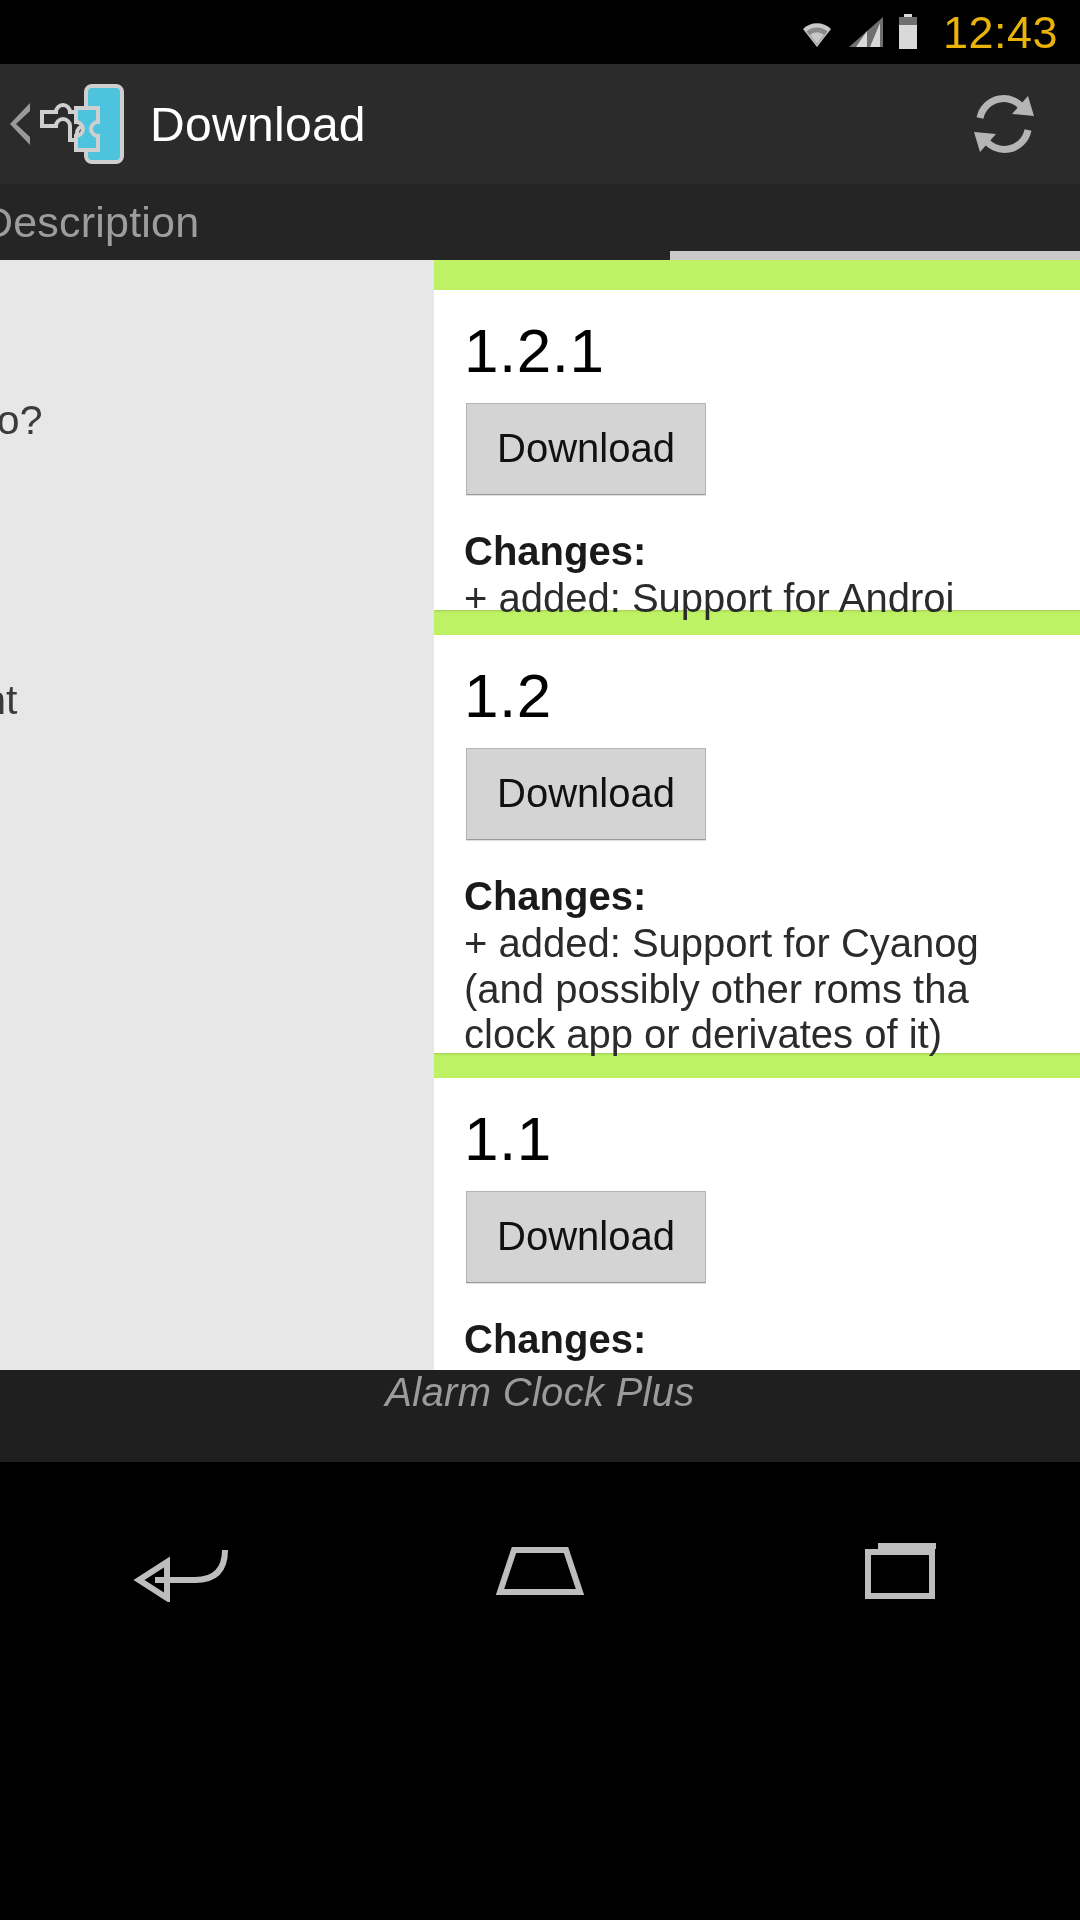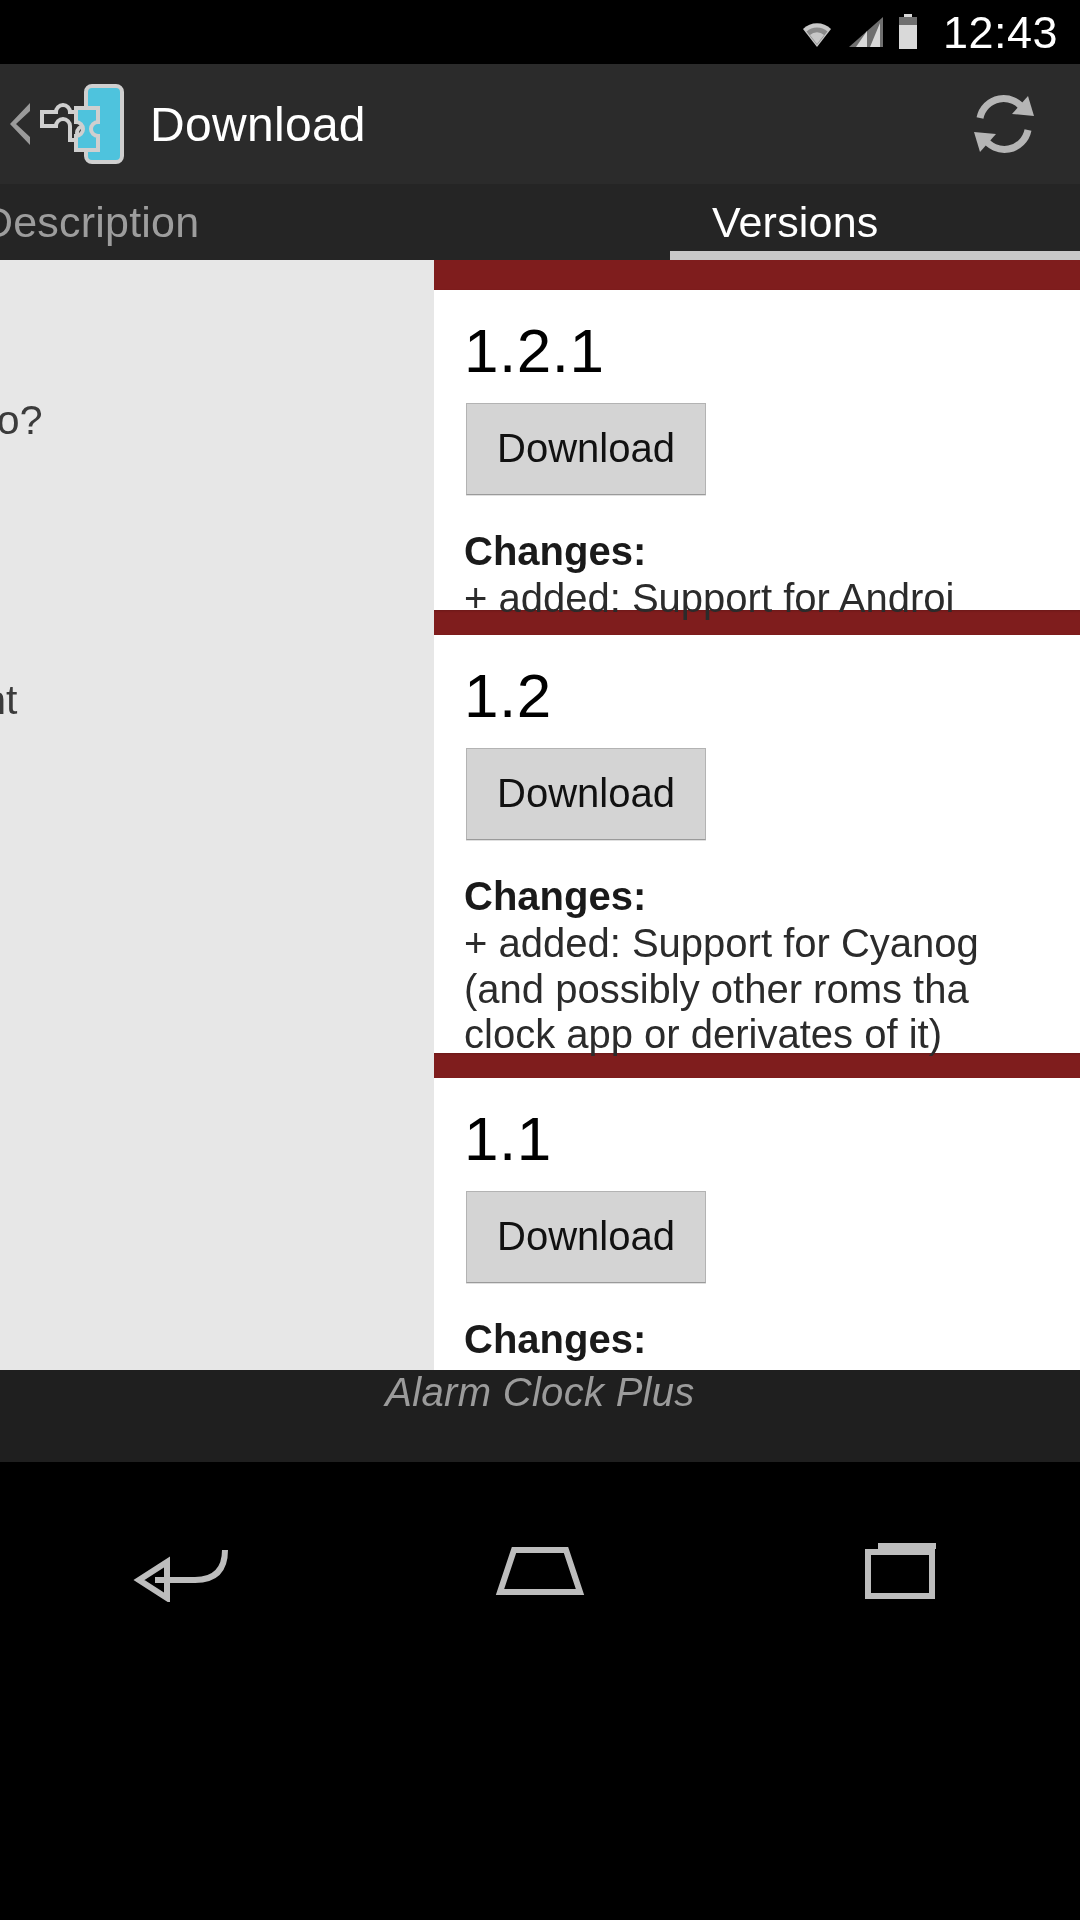--- a/index.html
+++ b/index.html
@@ -13,21 +13,21 @@
   .screen{position:relative;width:1080px;height:1920px;overflow:hidden;background:#000;}
 
   
   .statusbar{
     position:absolute;left:0;top:0;width:1080px;height:64px;
     background:#000;display:flex;align-items:center;justify-content:flex-end;
     padding-right:22px;box-sizing:border-box;
   }
   .status-icons{display:flex;align-items:center;gap:10px;}
   .st-clock{
-    color:#ffffff;font-size:45px;letter-spacing:0.5px;line-height:1;
+    color:#eab308;font-size:45px;letter-spacing:0.5px;line-height:1;
     margin-left:14px;font-family:"Liberation Sans",sans-serif;
   }
   .wifi-ic{width:40px;height:34px;position:relative;}
   .sig-ic{width:40px;height:34px;position:relative;}
   .bat-ic{width:22px;height:36px;position:relative;}
 
   
   .actionbar{
     position:absolute;left:0;top:64px;width:1080px;height:120px;
     background:#2b2b2b;
@@ -84,21 +84,21 @@
   }
   .desc-p{margin:0;}
   .p1{position:absolute;left:0;top:140px;width:840px;}
   .p2{position:absolute;left:0;top:300px;width:840px;}
   .p3{position:absolute;left:0;top:618px;width:840px;}
   .desc-line{display:block;height:40px;white-space:nowrap;}
 
   
   .page-ver{
     position:absolute;left:434px;top:0;width:646px;height:1110px;
-    background:#7f1d1d;overflow:hidden;
+    background:#bef264;overflow:hidden;
   }
   .vcard{
     position:absolute;left:0;width:660px;background:#ffffff;
     box-shadow:0 1px 2px rgba(0,0,0,0.16);
     box-sizing:border-box;padding:28px 0 0 30px;
   }
   .v-num{
     color:#000000;font-size:62px;line-height:1.05;margin:0 0 4px 0;
     letter-spacing:0.5px;
   }
@@ -194,21 +194,20 @@
           <polygon points="66,12 72,32 50,30" fill="#b5b5b5"></polygon>
           <path d="M22 54 A24 24 0 0 0 66 46" fill="none" stroke="#b5b5b5" stroke-width="7"></path>
           <polygon points="18,68 12,48 34,50" fill="#b5b5b5"></polygon>
         </svg>
       </span>
     </div>
   </div>
 
   <div class="tabstrip">
     <div class="tab tab-desc">Description</div>
-    <div class="tab tab-ver">Versions</div>
     <div class="tab-indicator"></div>
   </div>
 
   <div class="pager">
 
     <div class="page-desc">
       <div class="desc-body">
 
         <div class="desc-p p1">
           <span class="desc-line">morning as much as i do?</span>

